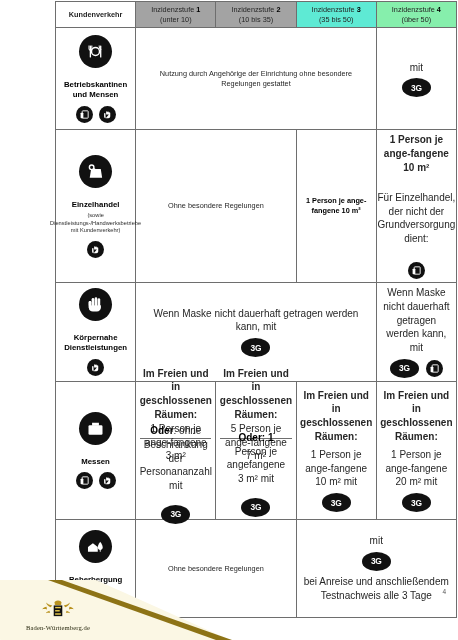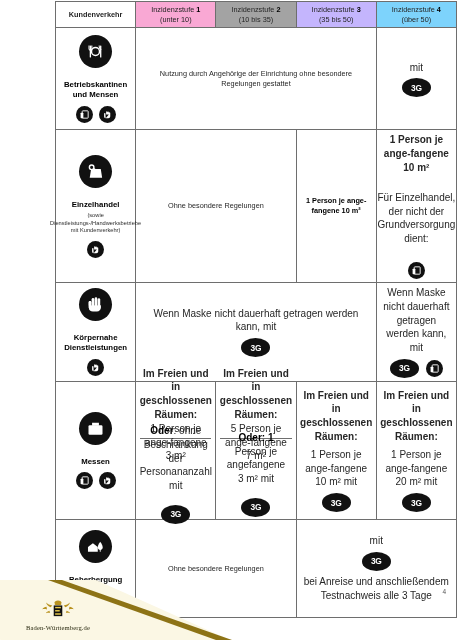--- a/index.html
+++ b/index.html
@@ -33,24 +33,24 @@
   
   thead th{
     font-weight:normal;
     padding:4px 2px 5px;
     height:23px;
     box-sizing:border-box;
     font-size:7.4px;
     line-height:1.3;
   }
   th.h-life{background:#ffffff;font-weight:bold;font-size:8.2px;color:#000;}
-  th.h1{background:#f9a8d4;margin-top:44px;}
+  th.h1{background:#a3a3a3;margin-top:44px;}
   th.h2{background:#a3a3a3;}
-  th.h3{background:#c4b5fd;}
-  th.h4{background:#7dd3fc;}
+  th.h3{background:#5eead4;}
+  th.h4{background:#86efac;}
   th b{font-weight:bold;color:#000;}
 
   
   td.lb{
     width:75px;
     padding:6px 3px 7px;
     vertical-align:middle;
   }
   .lb-inner{display:flex;flex-direction:column;align-items:center;gap:4px;}
   .lb-title{font-weight:bold;font-size:7.8px;color:#000;line-height:1.25;margin-top:8px;}

